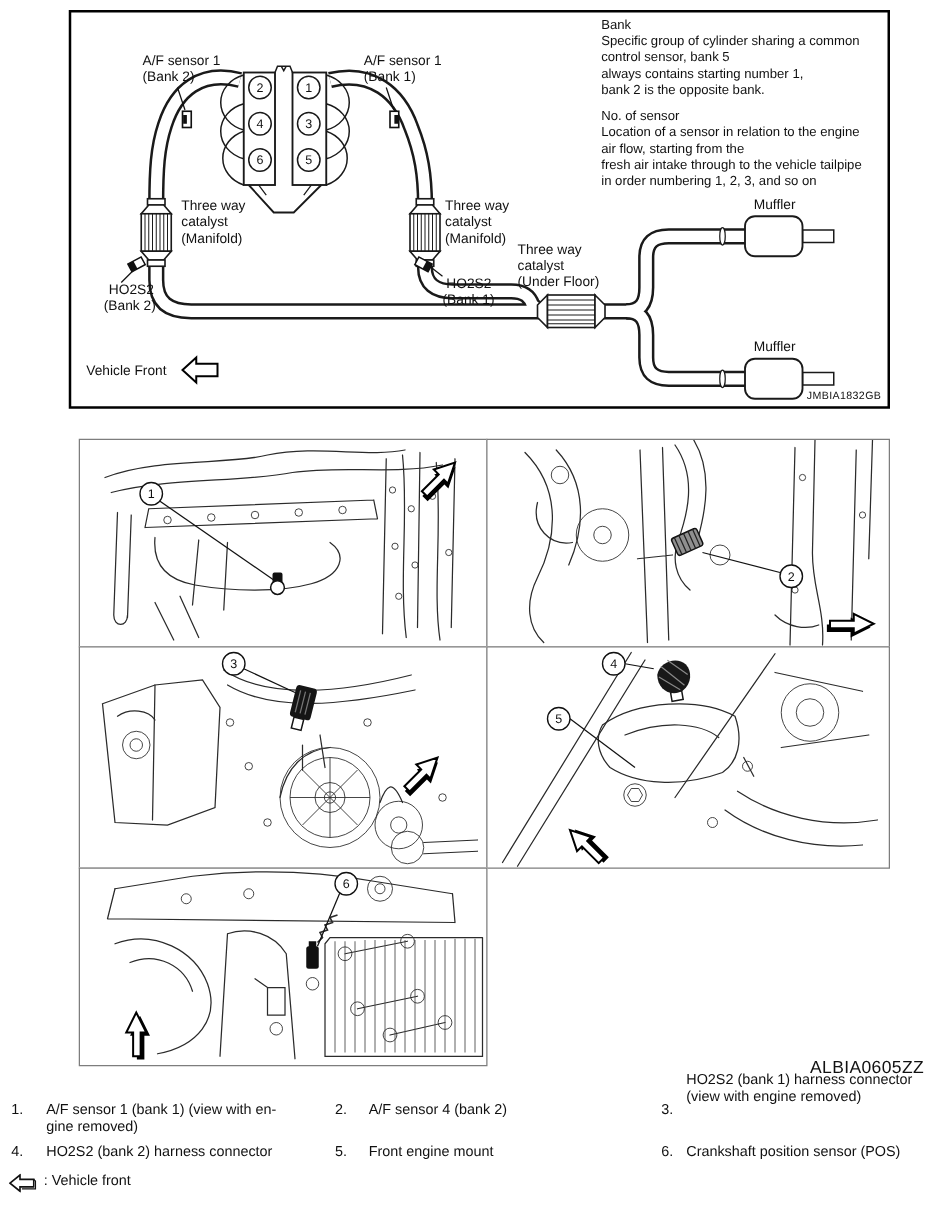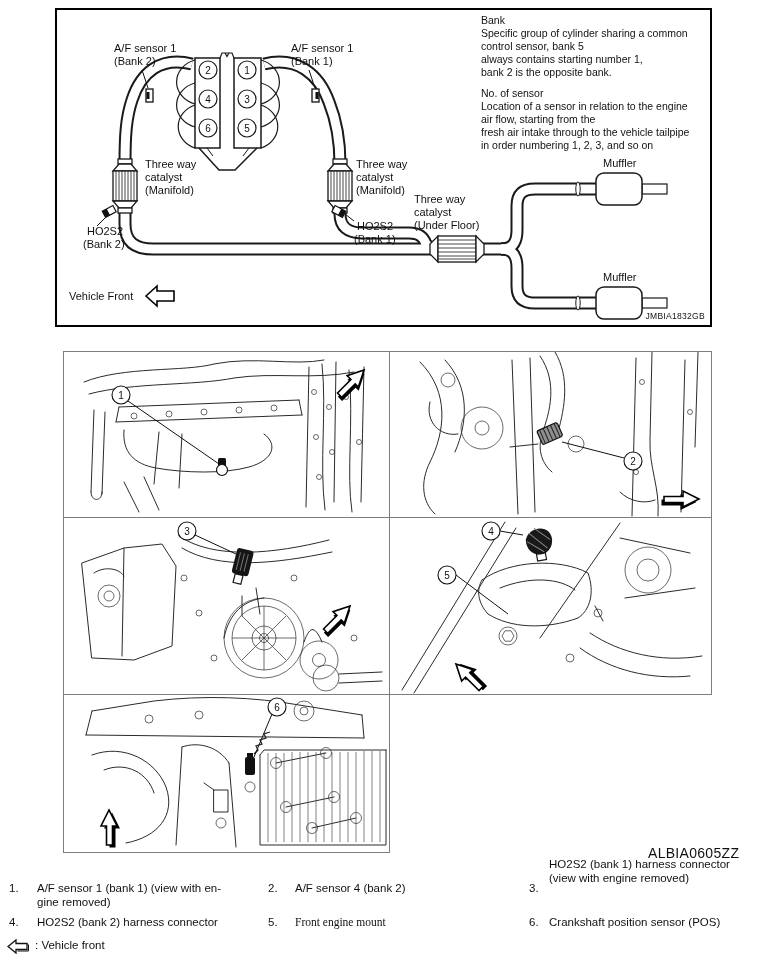--- a/index.html
+++ b/index.html
@@ -426,21 +426,21 @@
   <div class="lg-text" style="left:549px;top:857px;width:210px;">
     <div>HO2S2 (bank 1) harness connector</div>
     <div>(view with engine removed)</div>
   </div>
 
   <span class="lg-num" style="left:9px;top:915px;">4.</span>
   <div class="lg-text" style="left:37px;top:915px;width:228px;">
     <div>HO2S2 (bank 2) harness connector</div>
   </div>
   <span class="lg-num" style="left:268px;top:915px;">5.</span>
-  <div class="lg-text" style="left:295px;top:915px;width:220px;font-family:Liberation Serif, serif;">
+  <div class="lg-text" style="left:295px;top:915px;width:220px;">
     <div>Front engine mount</div>
   </div>
   <span class="lg-num" style="left:529px;top:915px;">6.</span>
   <div class="lg-text" style="left:549px;top:915px;width:210px;">
     <div>Crankshaft position sensor (POS)</div>
   </div>
 
   <span class="abs" id="legend-arrow">
     <svg width="22" height="15" viewBox="0 0 22 15">
       <polygon points="1,7.5 9,1 9,4.5 20,4.5 20,10.5 9,10.5 9,14" fill="#fff" stroke="#111" stroke-width="1.3"></polygon>

